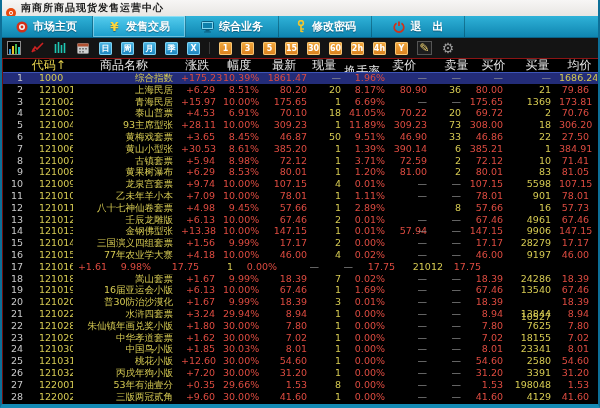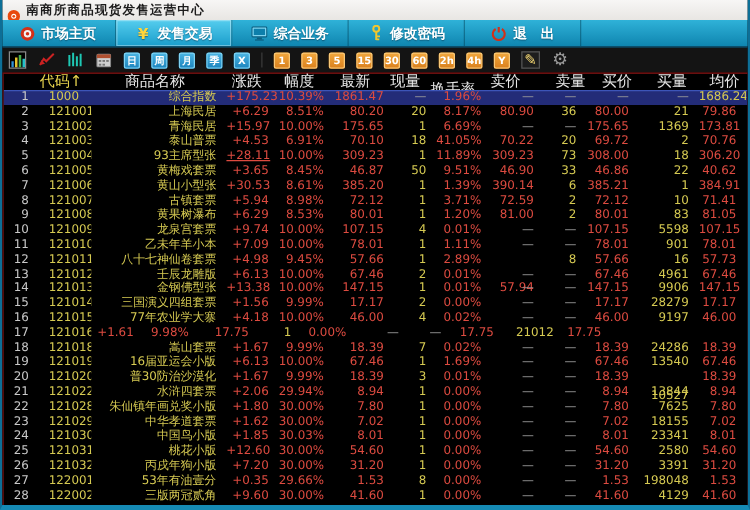--- a/index.html
+++ b/index.html
@@ -253,21 +253,21 @@
           <span class="cell c-red al-r" style="width: 42px;">70.22</span>
           <span class="cell c-yel al-r" style="width: 34px;">20</span>
           <span class="cell c-red al-r" style="width: 42px;">69.72</span>
           <span class="cell c-yel al-r" style="width: 48px;">2</span>
           <span class="cell c-red al-r c-avg" style="width: 38px;">70.76</span>
         </div>
         <div class="trow">
           <span class="cell c-seq" style="width: 24px;">5</span>
           <span class="cell c-yel al-l" style="width: 46px;">121004</span>
           <span class="cell c-yel al-r" style="width: 108px;">93主席型张</span>
-          <span class="cell c-red al-r" style="width: 42px; text-decoration: underline;">+28.11</span>
+          <span class="cell c-red al-r" style="width: 42px;">+28.11</span>
           <span class="cell c-red al-r" style="width: 44px;">10.00%</span>
           <span class="cell c-red al-r" style="width: 48px;">309.23</span>
           <span class="cell c-yel al-r" style="width: 34px;">1</span>
           <span class="cell c-red al-r" style="width: 44px;">11.89%</span>
           <span class="cell c-red al-r" style="width: 42px;">309.23</span>
           <span class="cell c-yel al-r" style="width: 34px;">73</span>
           <span class="cell c-red al-r" style="width: 42px;">308.00</span>
           <span class="cell c-yel al-r" style="width: 48px;">18</span>
           <span class="cell c-red al-r c-avg" style="width: 38px;">306.20</span>
         </div>
@@ -277,21 +277,21 @@
           <span class="cell c-yel al-r" style="width: 108px;">黄梅戏套票</span>
           <span class="cell c-red al-r" style="width: 42px;">+3.65</span>
           <span class="cell c-red al-r" style="width: 44px;">8.45%</span>
           <span class="cell c-red al-r" style="width: 48px;">46.87</span>
           <span class="cell c-yel al-r" style="width: 34px;">50</span>
           <span class="cell c-red al-r" style="width: 44px;">9.51%</span>
           <span class="cell c-red al-r" style="width: 42px;">46.90</span>
           <span class="cell c-yel al-r" style="width: 34px;">33</span>
           <span class="cell c-red al-r" style="width: 42px;">46.86</span>
           <span class="cell c-yel al-r" style="width: 48px;">22</span>
-          <span class="cell c-red al-r c-avg" style="width: 38px;">40.62</span>
+          <span class="cell c-red al-r c-avg" style="width: 38px;">27.50</span>
         </div>
         <div class="trow">
           <span class="cell c-seq" style="width: 24px;">7</span>
           <span class="cell c-yel al-l" style="width: 46px;">121006</span>
           <span class="cell c-yel al-r" style="width: 108px;">黄山小型张</span>
           <span class="cell c-red al-r" style="width: 42px;">+30.53</span>
           <span class="cell c-red al-r" style="width: 44px;">8.61%</span>
           <span class="cell c-red al-r" style="width: 48px;">385.20</span>
           <span class="cell c-yel al-r" style="width: 34px;">1</span>
           <span class="cell c-red al-r" style="width: 44px;">1.39%</span>
@@ -492,21 +492,21 @@
           <span class="cell c-red al-r c-dim" style="width: 42px;">—</span>
           <span class="cell c-yel al-r c-dim" style="width: 34px;">—</span>
           <span class="cell c-red al-r" style="width: 42px;">18.39</span>
           <span class="cell c-yel al-r" style="width: 48px; margin-top: 30px;">10527</span>
           <span class="cell c-red al-r c-avg" style="width: 38px;">18.39</span>
         </div>
         <div class="trow">
           <span class="cell c-seq" style="width: 24px;">21</span>
           <span class="cell c-yel al-l" style="width: 46px;">121022</span>
           <span class="cell c-yel al-r" style="width: 108px;">水浒四套票</span>
-          <span class="cell c-red al-r" style="width: 42px;">+2.06</span>
+          <span class="cell c-red al-r" style="width: 42px;">+3.24</span>
           <span class="cell c-red al-r" style="width: 44px;">29.94%</span>
           <span class="cell c-red al-r" style="width: 48px;">8.94</span>
           <span class="cell c-yel al-r" style="width: 34px;">1</span>
           <span class="cell c-red al-r" style="width: 44px;">0.00%</span>
           <span class="cell c-red al-r c-dim" style="width: 42px;">—</span>
           <span class="cell c-yel al-r c-dim" style="width: 34px;">—</span>
           <span class="cell c-red al-r" style="width: 42px;">8.94</span>
           <span class="cell c-yel al-r" style="width: 48px;">13844</span>
           <span class="cell c-red al-r c-avg" style="width: 38px;">8.94</span>
         </div>

